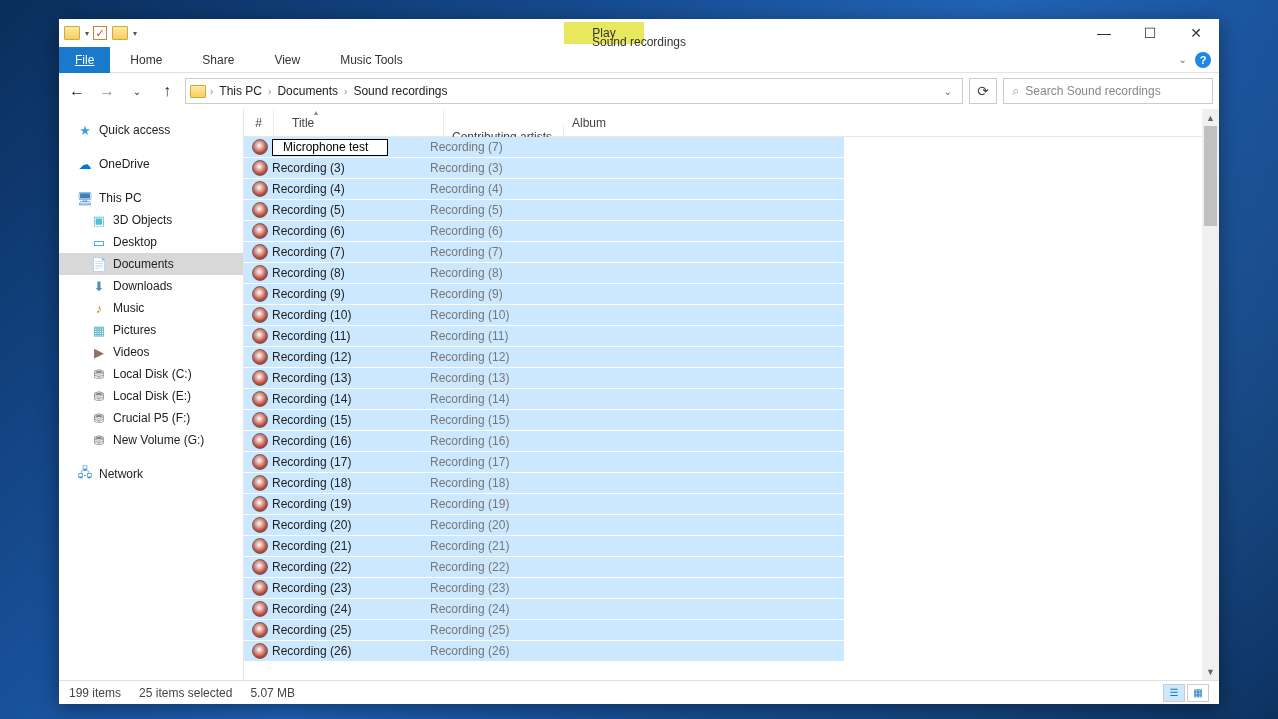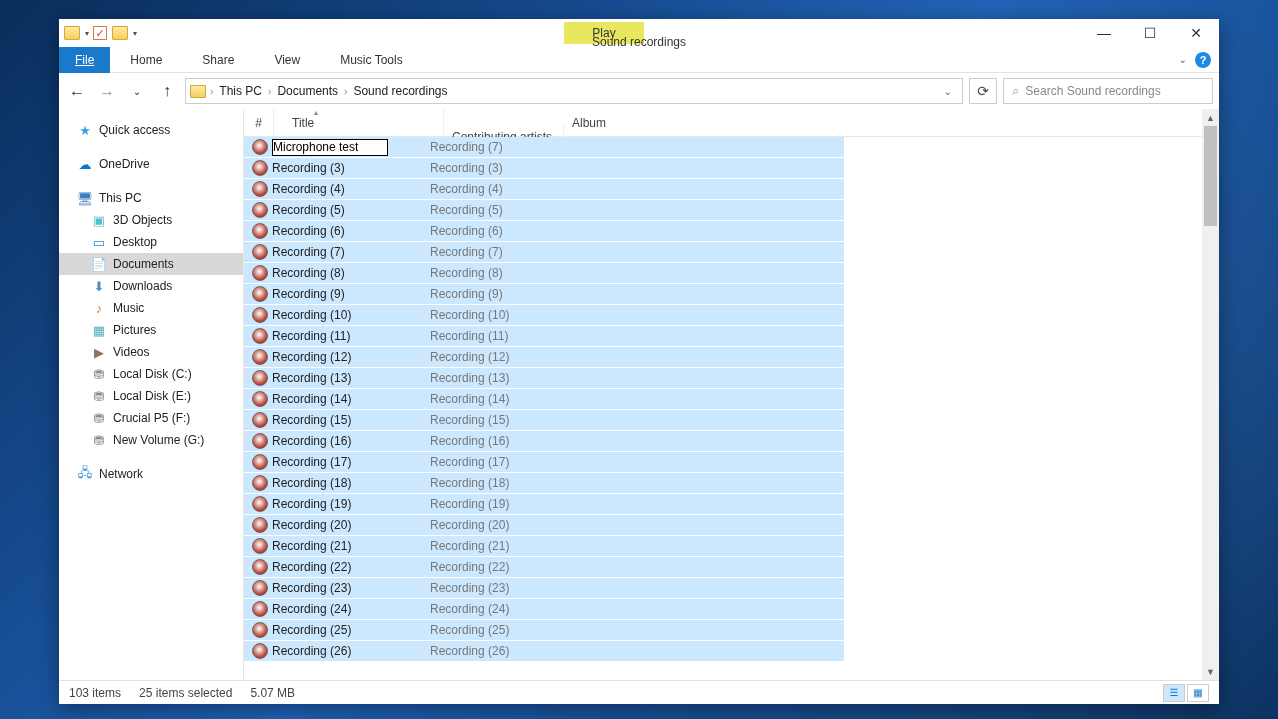--- a/index.html
+++ b/index.html
@@ -78,21 +78,21 @@
 .col-album { width: 120px; border-right: none; }
 .sort-arrow { position: absolute; left: 70px; top: -1px; font-size: 8px; color: #888; }
 
 .filelist { flex: 1; overflow-y: hidden; position: relative; }
 .row { height: 21px; display: flex; align-items: center; font-size: 12px; width: 600px; border-bottom: 1px solid #fff; }
 .row.sel { background: #cce8ff; }
 .row-ico { width: 16px; height: 16px; margin: 0 4px 0 8px; border: 1px solid #666; border-radius: 50%; background: radial-gradient(circle at 45% 40%, #fff, #c05040 60%, #801010); flex-shrink: 0; }
 .row-name { width: 128px; color: #222; padding-left: 0; }
 .row-num { width: 30px; }
 .row-title { width: 160px; color: #777; }
-.rename-box { border: 1px solid #000; background: #fff; height: 17px; padding: 0 0; font-size: 12px; width: 116px; }
+.rename-box { border: 1px solid #000; background: #fff; height: 17px; padding: 0 10px; font-size: 12px; width: 116px; }
 
 .vscroll { position: absolute; right: 0; top: 0; bottom: 0; width: 17px; background: #f0f0f0; }
 .vscroll-btn { height: 17px; display: flex; align-items: center; justify-content: center; color: #666; font-size: 9px; }
 .vscroll-thumb { position: absolute; left: 2px; right: 2px; top: 17px; height: 100px; background: #c0c0c0; }
 
 
 .statusbar { height: 24px; border-top: 1px solid #e1e1e1; display: flex; align-items: center; padding: 0 10px; gap: 18px; font-size: 12px; color: #444; background: #fff; }
 .statusbar .view-btns { margin-left: auto; display: flex; gap: 2px; }
 .view-btn { width: 22px; height: 18px; border: 1px solid #ccc; display: flex; align-items: center; justify-content: center; color: #1979ca; font-size: 10px; }
 .view-btn.active { background: #cce8ff; }
@@ -392,21 +392,21 @@
 
       <div class="vscroll">
         <div class="vscroll-btn">▲</div>
         <div class="vscroll-thumb"></div>
         <div class="vscroll-btn" style="position:absolute;bottom:0;left:0;right:0">▼</div>
       </div>
     </div>
   </div>
 
   <div class="statusbar">
-    <span>103 items</span>
+    <span>199 items</span>
     <span>25 items selected</span>
     <span>5.07 MB</span>
     <div class="view-btns">
       <div class="view-btn active">☰</div>
       <div class="view-btn">▦</div>
     </div>
   </div>
 
 </div>
 

